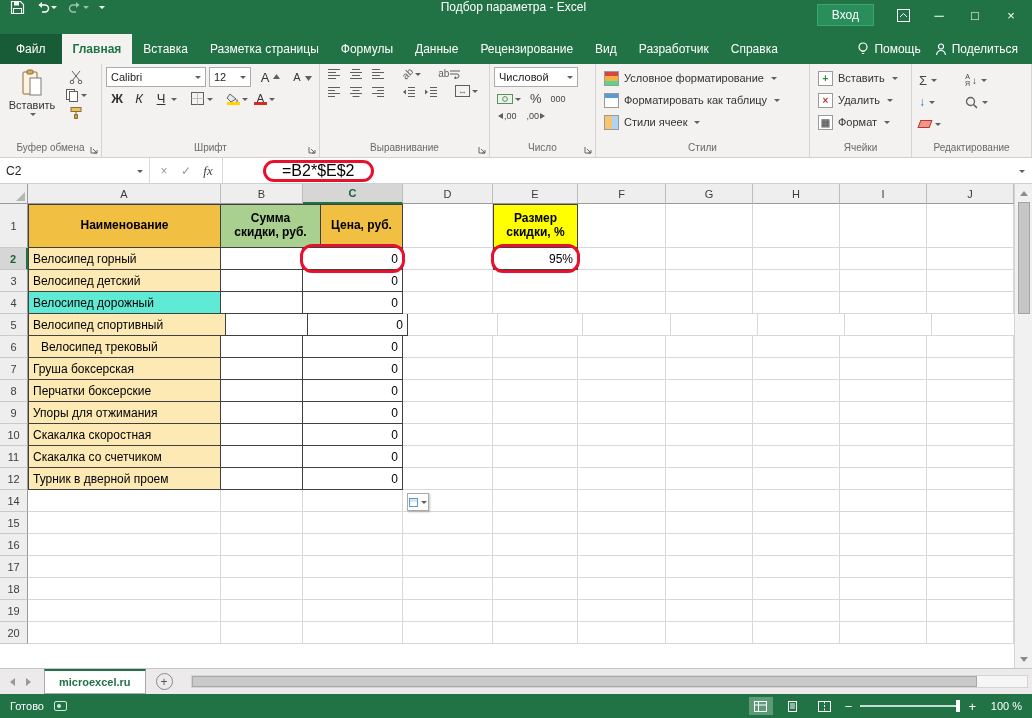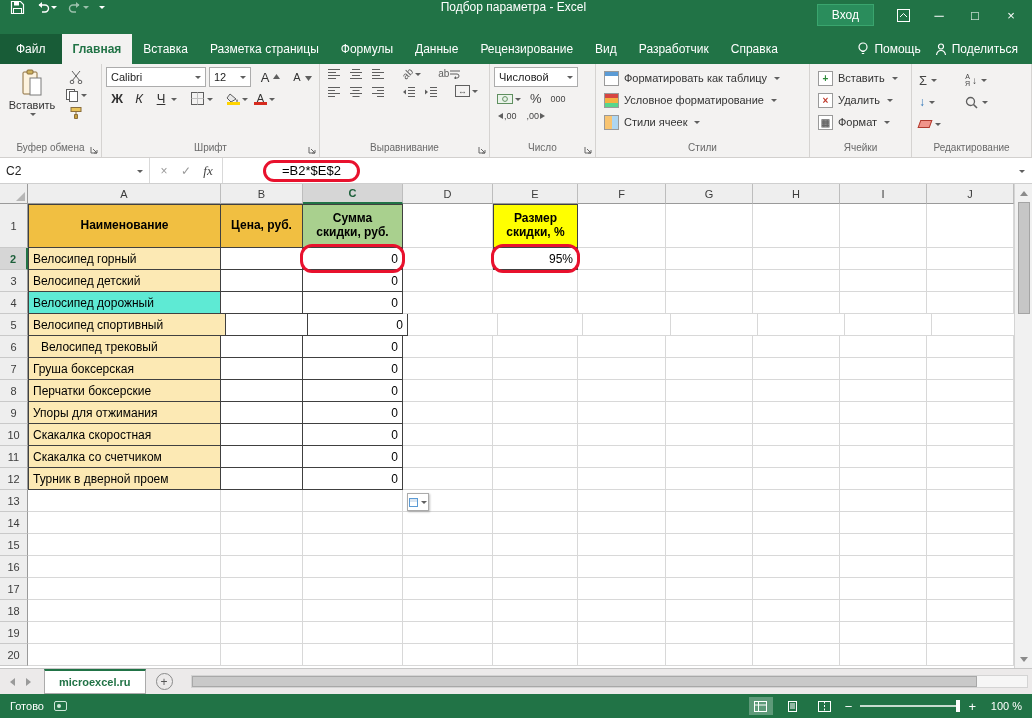--- a/index.html
+++ b/index.html
@@ -59,21 +59,21 @@
   .sorttxt{font-size:7px;line-height:7px;white-space:pre;text-align:center}
   .eraser{width:12px;height:8px;background:#f1948a;border:1px solid #b03a2e;transform:skewX(-20deg)}
 
   
   .fbar{height:26px;background:#fff;border-bottom:1px solid #cfcfcf;display:flex;align-items:stretch;flex:0 0 26px}
   .namebox{width:150px;display:flex;align-items:center;padding:0 6px;font-size:12px;color:#222;border-right:1px solid #d9d9d9}
   .namebox .caret{margin-left:auto}
   .fbtns{display:flex;align-items:center;gap:2px;padding:0 4px;border-right:1px solid #d9d9d9}
   .fbtn{width:20px;text-align:center;font-size:12px;color:#9a9a9a}
   .fx{color:#444;font-style:italic;font-family:"Liberation Serif",serif;font-size:13px}
-  .fexpr{flex:1;display:flex;align-items:center;padding-left:40px;font-size:13px;color:#000;position:relative}
+  .fexpr{flex:1;display:flex;align-items:center;padding-left:40px;font-size:16px;color:#000;position:relative}
   .fring{display:inline-flex;align-items:center;border:3px solid #e8112d;border-radius:12px;padding:0 16px;height:22px;background:#fff}
   .fbar-end{width:22px;display:flex;align-items:center;justify-content:center}
 
   
   .sheet{flex:1;display:flex;overflow:hidden;background:#fff}
   .grid{width:1014px;position:relative;overflow:hidden;background:#fff}
   .g-row{display:flex}
   .g-header{height:20px}
   .g-corner{width:28px;flex:0 0 28px;background:#eeeeee;border-right:1px solid #9a9a9a;border-bottom:1px solid #9a9a9a;position:relative}
   .corner-tri{position:absolute;right:2px;bottom:2px;width:0;height:0;border-left:9px solid transparent;border-bottom:9px solid #b6b6b6}
@@ -426,27 +426,27 @@
       <div class="gfoot"><span>Число</span>
         <span class="launcher"><svg width="9" height="9" viewBox="0 0 9 9">
               <path d="M1 1v6h6M3 3l4 4M7 4v3H4" fill="none" stroke="#666"></path>
             </svg></span>
       </div>
     </div>
 
     <div class="rgroup" style="width:214px">
       <div class="gbody" style="flex-direction:column" id="styles-rows">
           <div class="strow">
+            <div class="stic stic0"></div>
+            <div style="white-space: nowrap;">Условное форматирование</div>
+            <span class="caret"></span>
+          </div>
+          <div class="strow">
             <div class="stic stic1"></div>
             <div style="white-space: nowrap;">Форматировать как таблицу</div>
-            <span class="caret"></span>
-          </div>
-          <div class="strow">
-            <div class="stic stic0"></div>
-            <div style="white-space: nowrap;">Условное форматирование</div>
             <span class="caret"></span>
           </div>
           <div class="strow">
             <div class="stic stic2"></div>
             <div style="white-space: nowrap;">Стили ячеек</div>
             <span class="caret"></span>
           </div>
         </div>
       <div class="gfoot"><span>Стили</span></div>
     </div>
@@ -539,23 +539,23 @@
           <div class="g-colh" style="width: 85px;">E</div>
           <div class="g-colh" style="width: 88px;">F</div>
           <div class="g-colh" style="width: 87px;">G</div>
           <div class="g-colh" style="width: 87px;">H</div>
           <div class="g-colh" style="width: 87px;">I</div>
           <div class="g-colh" style="width: 87px;">J</div>
         </div>
         <div class="g-row" style="height: 44px;">
           <div class="g-rowh">1</div>
           <div class="g-cell hcell tb tt tl" style="width: 193px; background: rgb(241, 191, 65);">Наименование</div>
-          <div class="g-cell hcell tb tt" style="width: 82px; background: rgb(241, 191, 65);">Цена, руб.</div>
           <div class="g-cell hcell tb tt" style="width: 100px; background: rgb(169, 208, 142);">Сумма
 скидки, руб.</div>
+          <div class="g-cell hcell tb tt" style="width: 82px; background: rgb(241, 191, 65);">Цена, руб.</div>
           <div class="g-cell" style="width: 90px;"></div>
           <div class="g-cell hcell tb tt tl" style="width: 85px; background: rgb(255, 255, 0);">Размер
 скидки, %</div>
           <div class="g-cell" style="width: 88px;"></div>
           <div class="g-cell" style="width: 87px;"></div>
           <div class="g-cell" style="width: 87px;"></div>
           <div class="g-cell" style="width: 87px;"></div>
           <div class="g-cell" style="width: 87px;"></div>
         </div>
         <div class="g-row" style="height: 22px;">
@@ -686,33 +686,20 @@
           <div class="g-cell" style="width: 87px;"></div>
           <div class="g-cell" style="width: 87px;"></div>
           <div class="g-cell" style="width: 87px;"></div>
           <div class="g-cell" style="width: 87px;"></div>
         </div>
         <div class="g-row" style="height: 22px;">
           <div class="g-rowh">12</div>
           <div class="g-cell tb tl" style="width: 193px; background: rgb(252, 233, 180);">Турник в дверной проем</div>
           <div class="g-cell tb" style="width: 82px;"></div>
           <div class="g-cell tb num" style="width: 100px;">0</div>
-          <div class="g-cell" style="width: 90px;"></div>
-          <div class="g-cell" style="width: 85px;"></div>
-          <div class="g-cell" style="width: 88px;"></div>
-          <div class="g-cell" style="width: 87px;"></div>
-          <div class="g-cell" style="width: 87px;"></div>
-          <div class="g-cell" style="width: 87px;"></div>
-          <div class="g-cell" style="width: 87px;"></div>
-        </div>
-        <div class="g-row" style="height: 22px;">
-          <div class="g-rowh">13</div>
-          <div class="g-cell" style="width: 193px;"></div>
-          <div class="g-cell" style="width: 82px;"></div>
-          <div class="g-cell" style="width: 100px;"></div>
           <div class="g-cell" style="width: 90px;"></div>
           <div class="g-cell" style="width: 85px;"></div>
           <div class="g-cell" style="width: 88px;"></div>
           <div class="g-cell" style="width: 87px;"></div>
           <div class="g-cell" style="width: 87px;"></div>
           <div class="g-cell" style="width: 87px;"></div>
           <div class="g-cell" style="width: 87px;"></div>
         </div>
         <div class="g-row" style="height: 22px;">
           <div class="g-rowh">14</div>

